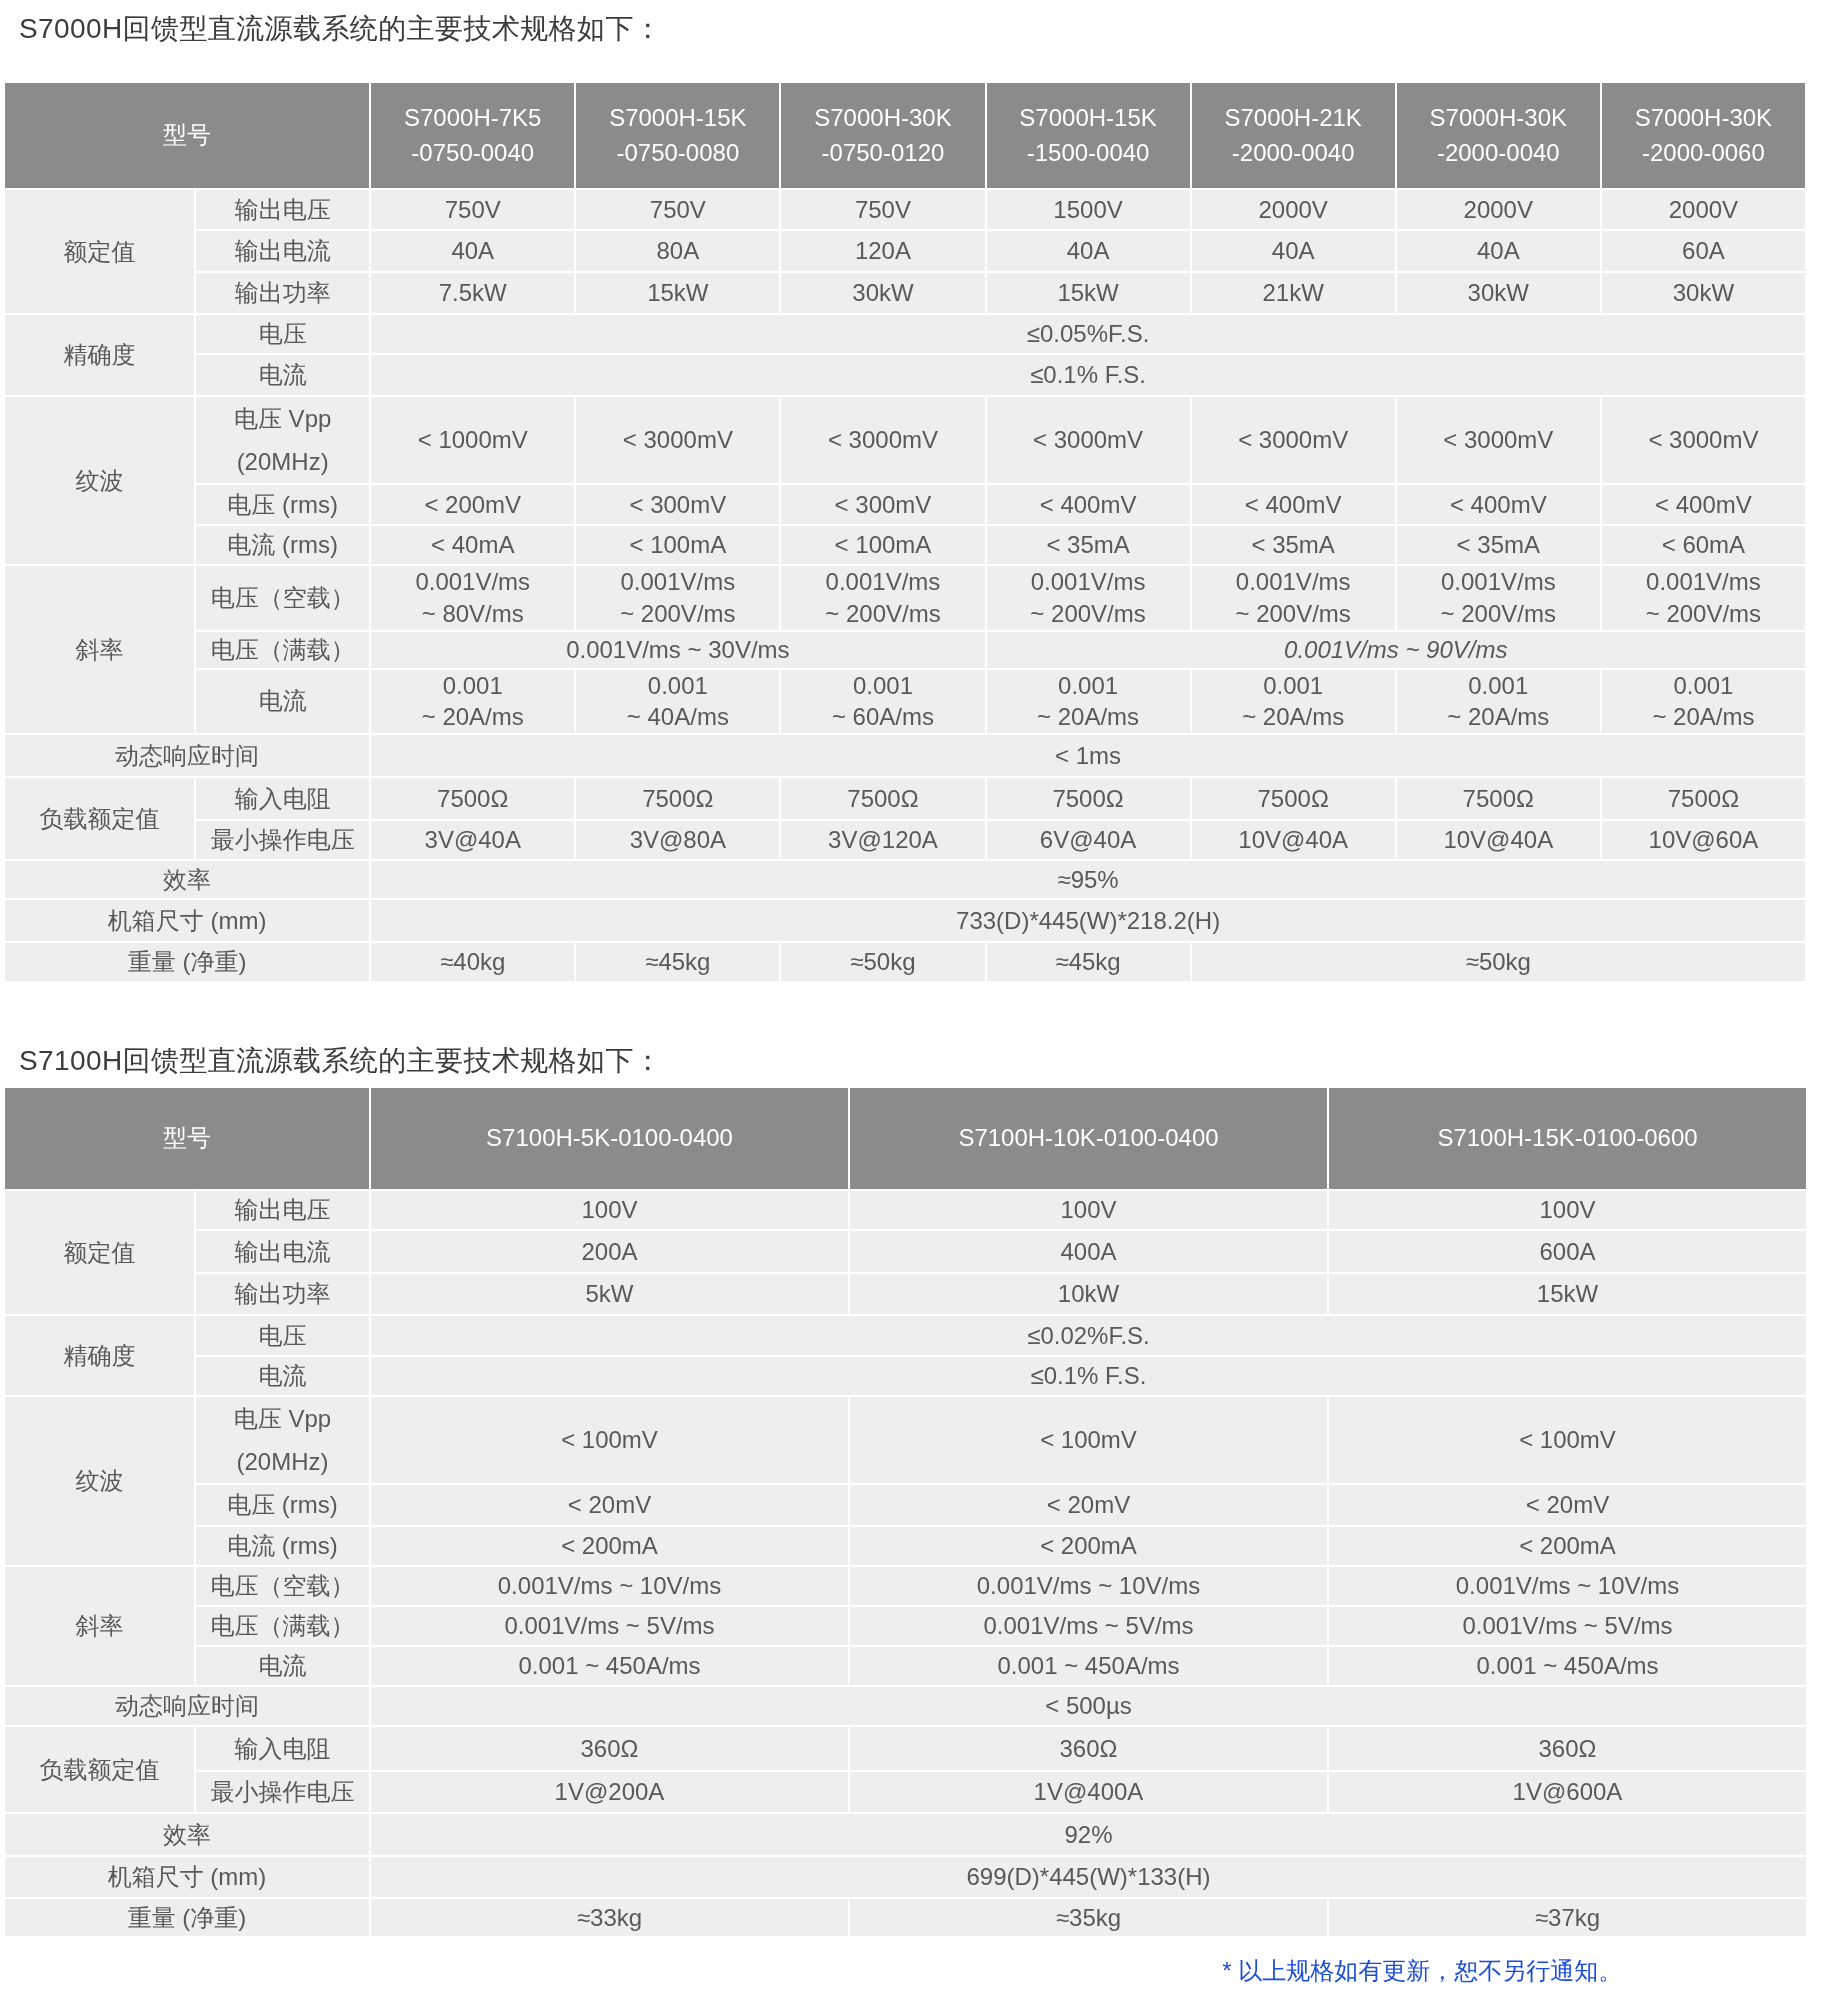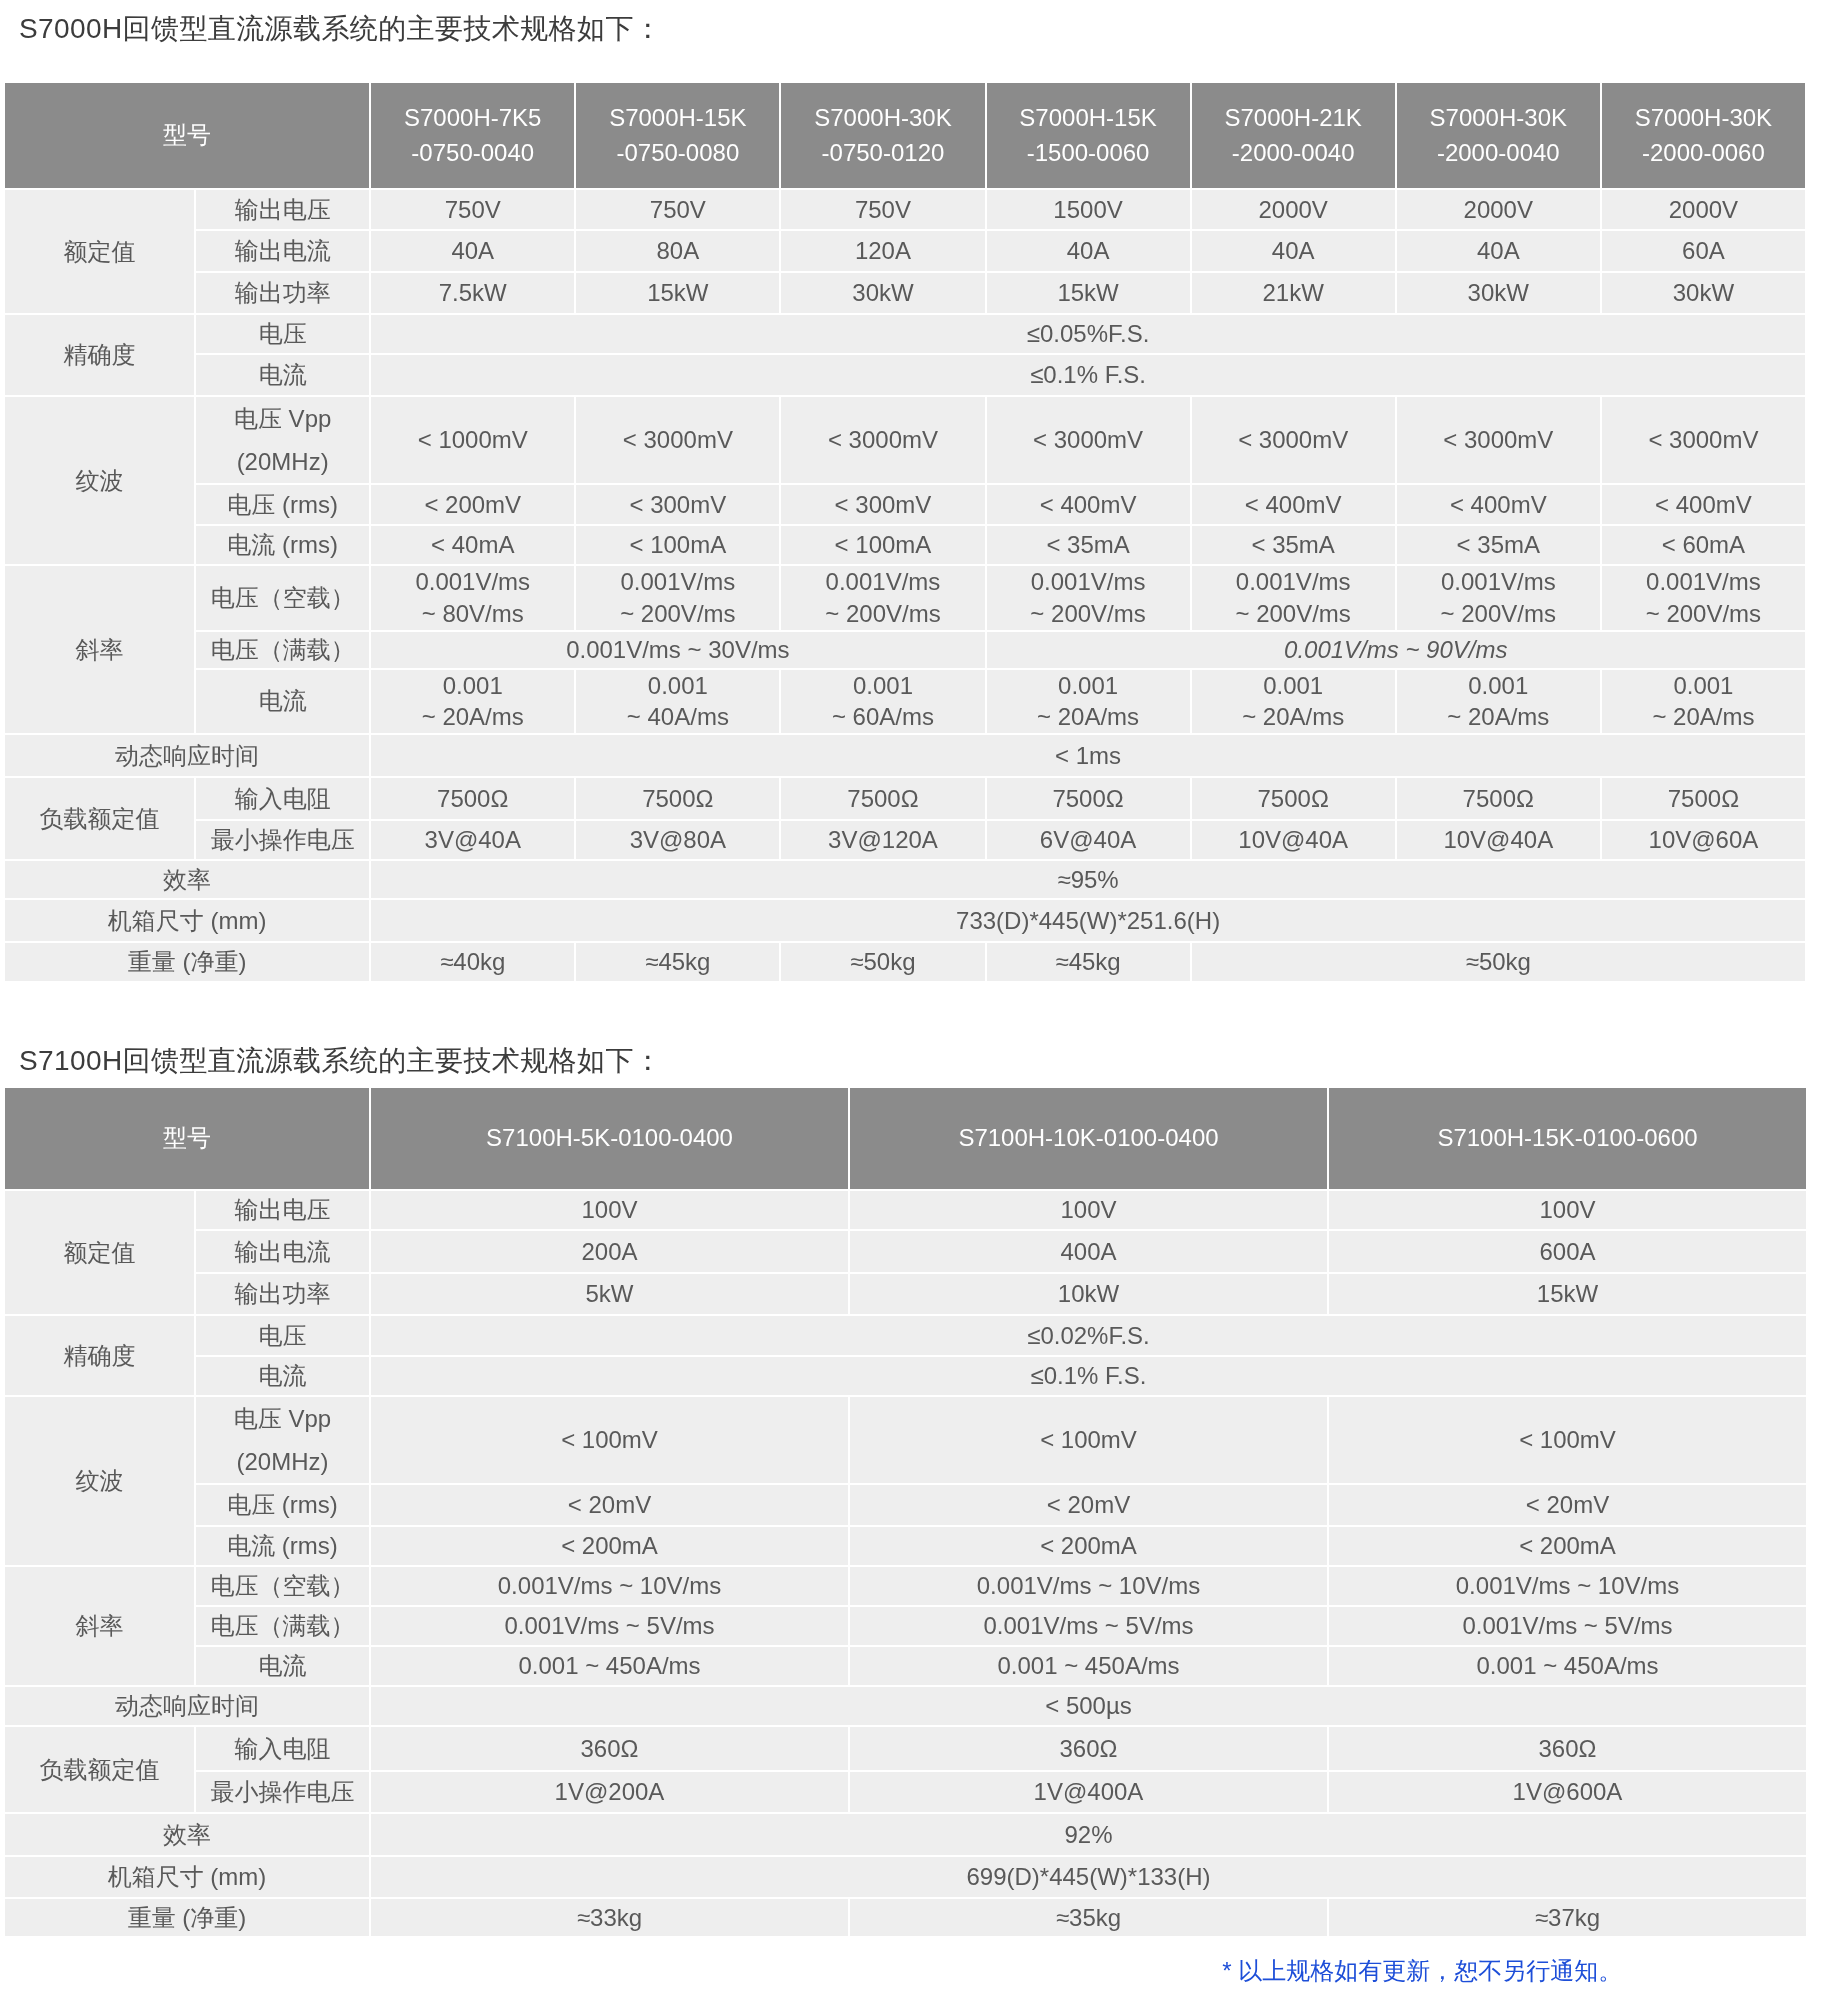--- a/index.html
+++ b/index.html
@@ -80,21 +80,21 @@
       <th>
             <div>S7000H-15K</div>
             <div>-0750-0080</div>
           </th>
       <th>
             <div>S7000H-30K</div>
             <div>-0750-0120</div>
           </th>
       <th>
             <div>S7000H-15K</div>
-            <div>-1500-0060</div>
+            <div>-1500-0040</div>
           </th>
       <th>
             <div>S7000H-21K</div>
             <div>-2000-0040</div>
           </th>
       <th>
             <div>S7000H-30K</div>
             <div>-2000-0040</div>
           </th>
       <th>
@@ -268,21 +268,21 @@
       <td>10V@40A</td>
       <td>10V@40A</td>
       <td>10V@60A</td>
     </tr>
     <tr class="r44">
       <td colspan="2">效率</td>
       <td colspan="7" class="shiftL">≈95%</td>
     </tr>
     <tr class="r48">
       <td colspan="2">机箱尺寸 (mm)</td>
-      <td colspan="7" class="shiftL">733(D)*445(W)*251.6(H)</td>
+      <td colspan="7" class="shiftL">733(D)*445(W)*218.2(H)</td>
     </tr>
     <tr class="r45">
       <td colspan="2">重量 (净重)</td>
       <td>≈40kg</td>
       <td>≈45kg</td>
       <td>≈50kg</td>
       <td>≈45kg</td>
       <td colspan="3">≈50kg</td>
     </tr>
   </tbody>

